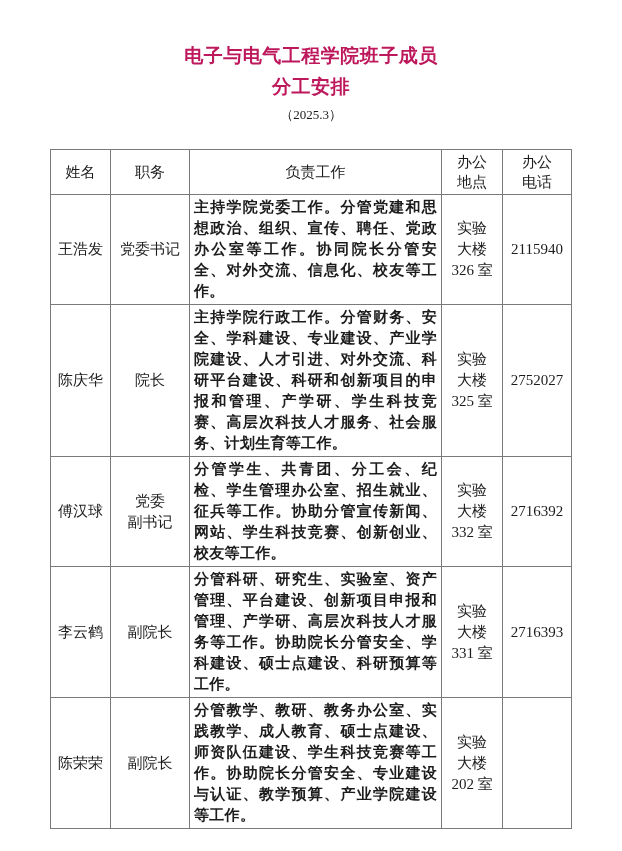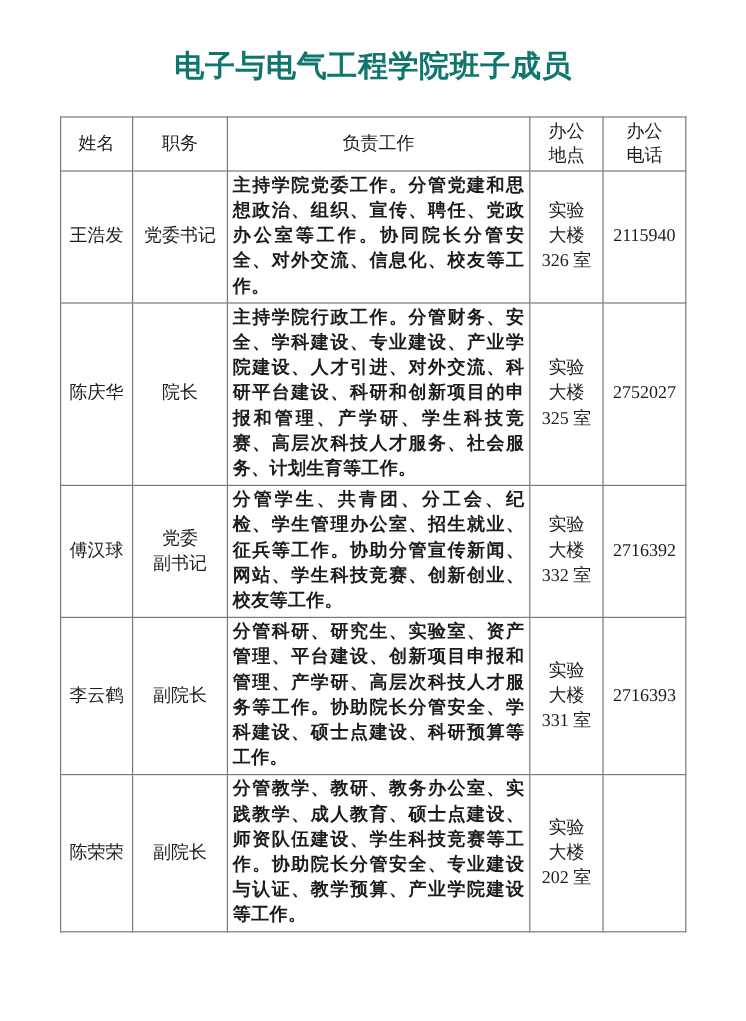--- a/index.html
+++ b/index.html
@@ -15,25 +15,25 @@
     color: #141414;
     overflow: hidden;
   }
   .page {
     width: 622px;
     height: 851px;
     padding-top: 40px;
   }
   .title-line {
     text-align: center;
-    font-size: 25px;
+    font-size: 19px;
     font-weight: 700;
     line-height: 31px;
     font-family: "Liberation Serif", "DejaVu Serif", serif;
-    color: #0f766e;
+    color: #be185d;
     letter-spacing: 0.5px;
   }
   .date-line {
     text-align: center;
     font-size: 13px;
     line-height: 17px;
     margin-top: 4px;
     color: #1a1a1a;
   }
   table.duty-table {
@@ -73,20 +73,22 @@
     letter-spacing: 0.3px;
     font-weight: bold;
   }
 </style>
 </head>
 <body>
 
 <div class="page">
 
   <div class="title-line">电子与电气工程学院班子成员</div>
+  <div class="title-line">分工安排</div>
+  <div class="date-line">（2025.3）</div>
 
   <table class="duty-table">
     <colgroup>
       <col style="width:60px">
       <col style="width:79px">
       <col style="width:252px">
       <col style="width:61px">
       <col style="width:69px">
     </colgroup>
     <thead>

